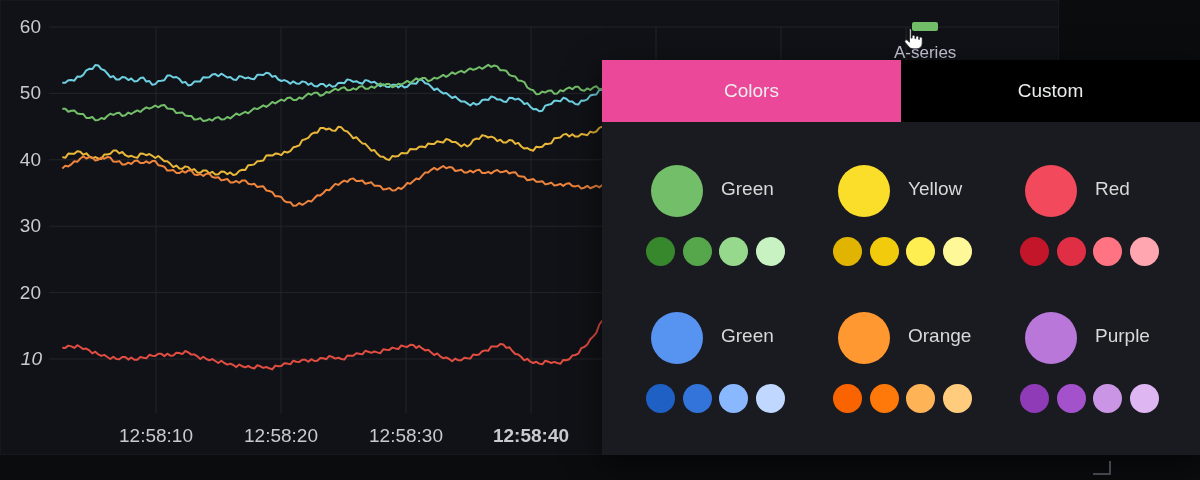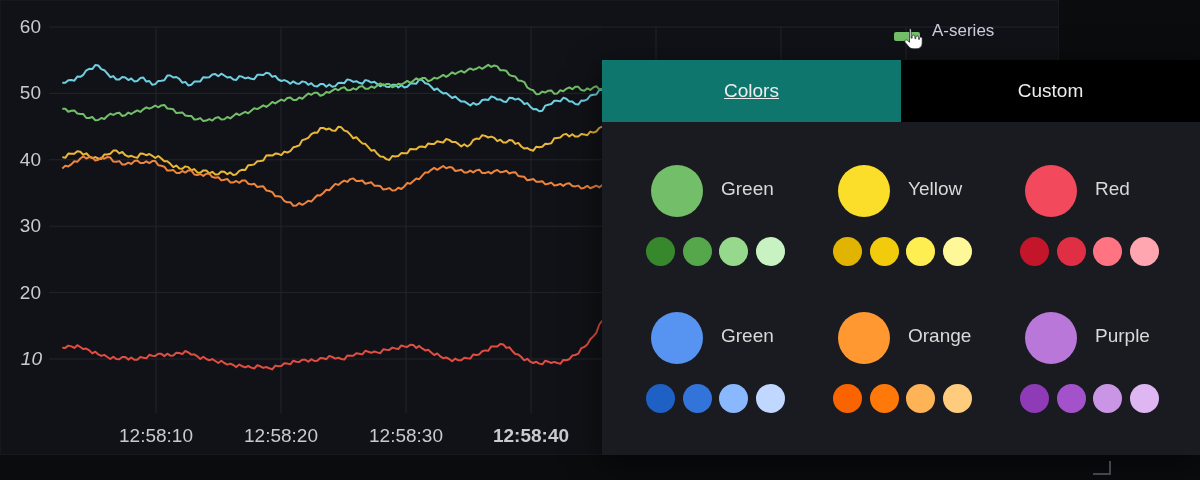--- a/index.html
+++ b/index.html
@@ -3,21 +3,21 @@
 <meta charset="utf-8">
 <style>
   html,body{margin:0;padding:0;background:#0b0c0e;}
   #screen{position:relative;width:1200px;height:480px;overflow:hidden;
           font-family:"Liberation Sans",sans-serif;background:#0b0c0e;}
   #panel{position:absolute;left:0;top:0;width:1059px;height:455px;
          background:#111217;border:1px solid #17181d;box-sizing:border-box;}
   #chart-svg{position:absolute;left:0;top:0;}
   .ytick{position:absolute;width:40px;text-align:right;font-size:19px;color:#c9cad1;line-height:20px;}
   .xtick{position:absolute;width:100px;text-align:center;font-size:19px;color:#c9cad1;line-height:20px;}
-  #legend{position:absolute;left:893px;top:20px;display:flex;align-items:flex-end;gap:12px;cursor:pointer;}
+  #legend{position:absolute;left:893px;top:20px;display:flex;align-items:center;gap:12px;cursor:pointer;flex-direction:column;}
   #legend-swatch{width:26px;height:9px;border-radius:2px;margin-top:1px;}
   #legend-label{font-size:17px;color:#ccccdc;}
   #cursor-icon{position:absolute;left:901px;top:27px;width:24px;height:26px;pointer-events:none;z-index:60;}
   #popup{position:absolute;left:602px;top:60px;width:598px;height:395px;
          background:#1a1b20;z-index:40;box-shadow:0 8px 30px rgba(0,0,0,.6);}
   #tabbar{position:absolute;left:0;top:0;width:100%;height:62px;display:flex;}
   .tab{flex:1;display:flex;align-items:center;justify-content:center;
        font-size:19px;color:#eceded;cursor:pointer;}
   .tab.active{background:#1a1b20;}
   .tab.inactive{background:#313237;}
@@ -76,21 +76,21 @@
       <span id="legend-label">A-series</span>
     </div>
   </div>
 
   <svg id="cursor-icon" viewBox="0 0 24 26">
     <path d="M8.3 1.2c1.0 0 1.8.8 1.8 1.8v8.1l1.0.1v-1.6c0-.8.7-1.4 1.4-1.4.8 0 1.4.6 1.4 1.4v2.0l.9.1v-1.4c0-.8.6-1.4 1.4-1.4s1.4.6 1.4 1.4v2.0l.8.1v-1.0c0-.8.6-1.4 1.4-1.4s1.4.6 1.4 1.4v4.6c0 3.6-2.3 5.8-6.0 5.8h-2.6c-2.2 0-3.6-.7-4.9-2.2l-3.5-4.2c-.6-.7-.5-1.6.2-2.2.6-.5 1.5-.4 2.1.1l2.0 2.0V3.0c0-1.0.8-1.8 1.8-1.8z" fill="#ffffff" stroke="#15161a" stroke-width="0.7"></path>
   </svg>
 
   <div id="popup" style="background: rgb(26, 27, 32);">
     <div id="tabbar">
-      <div class="tab active" style="background: #0f766e; text-decoration: underline;">Colors</div>
+      <div class="tab active" style="background: #ec4899;">Colors</div>
       <div class="tab inactive" style="background: #000000;">Custom</div>
     </div>
     <div id="palette">
         <div class="color-group" style="left: 46px; top: 43px;">
           <div class="big-circle" style="background: rgb(115, 191, 105);"></div>
           <div class="group-label">Green</div>
           <div class="shade" style="left: -2px; background: rgb(55, 135, 45);"></div>
           <div class="shade" style="left: 34.5px; background: rgb(86, 166, 75);"></div>
           <div class="shade" style="left: 71px; background: rgb(150, 217, 141);"></div>
           <div class="shade" style="left: 107.5px; background: rgb(200, 242, 194);"></div>

